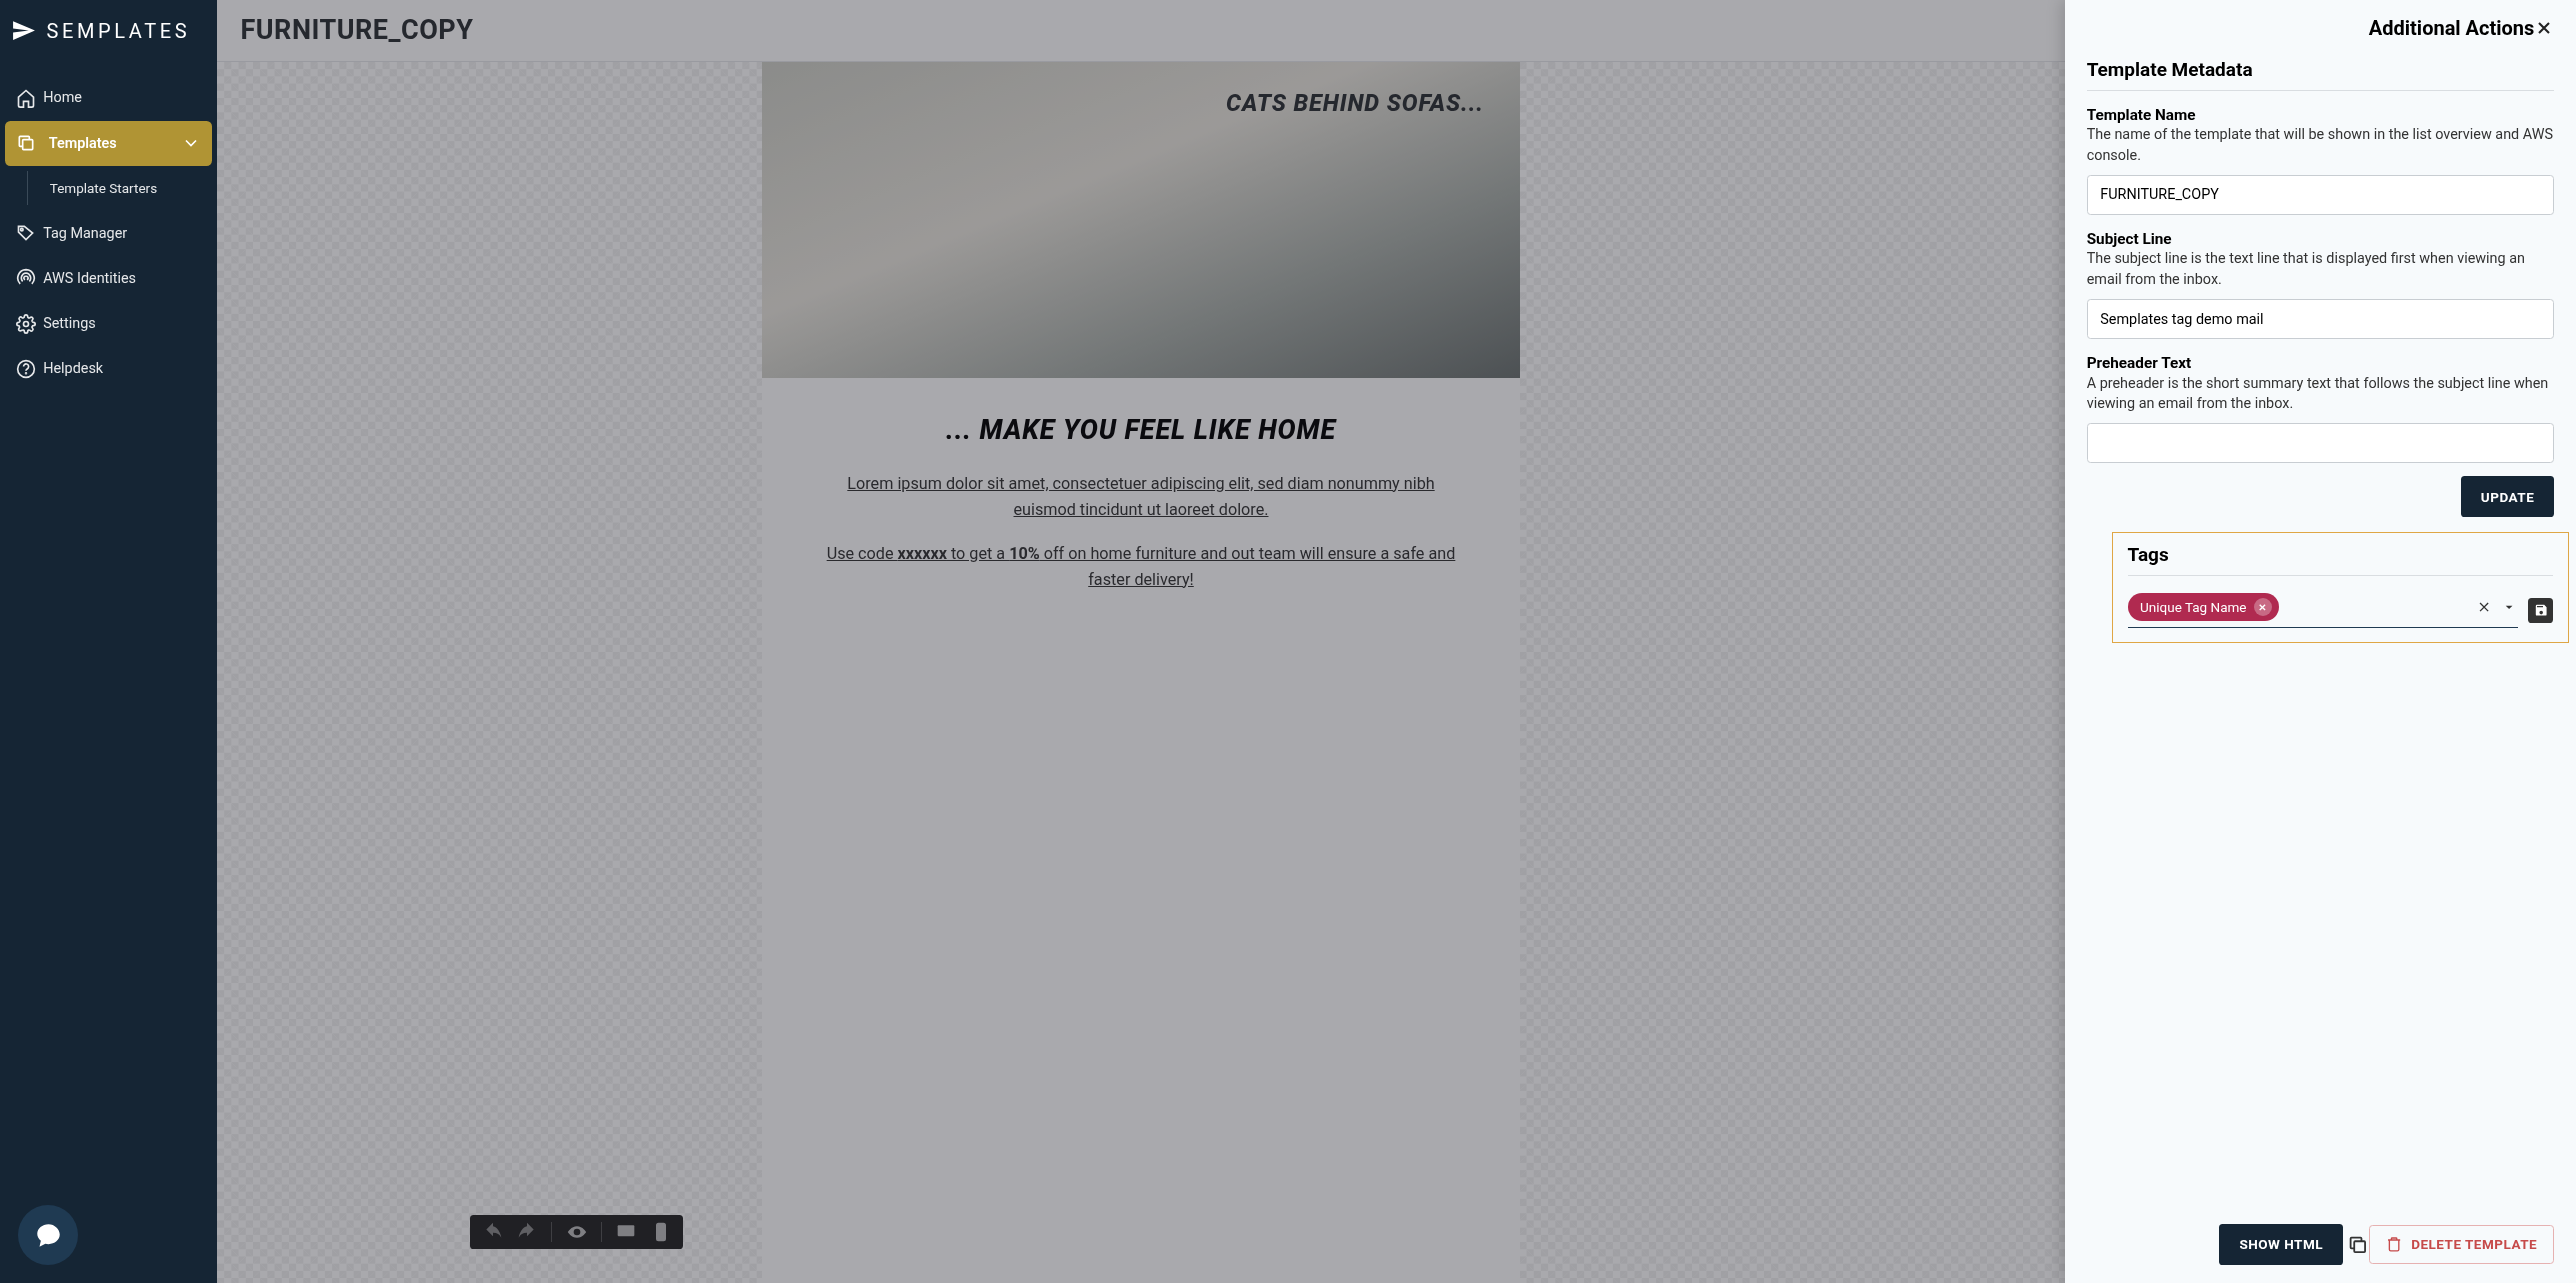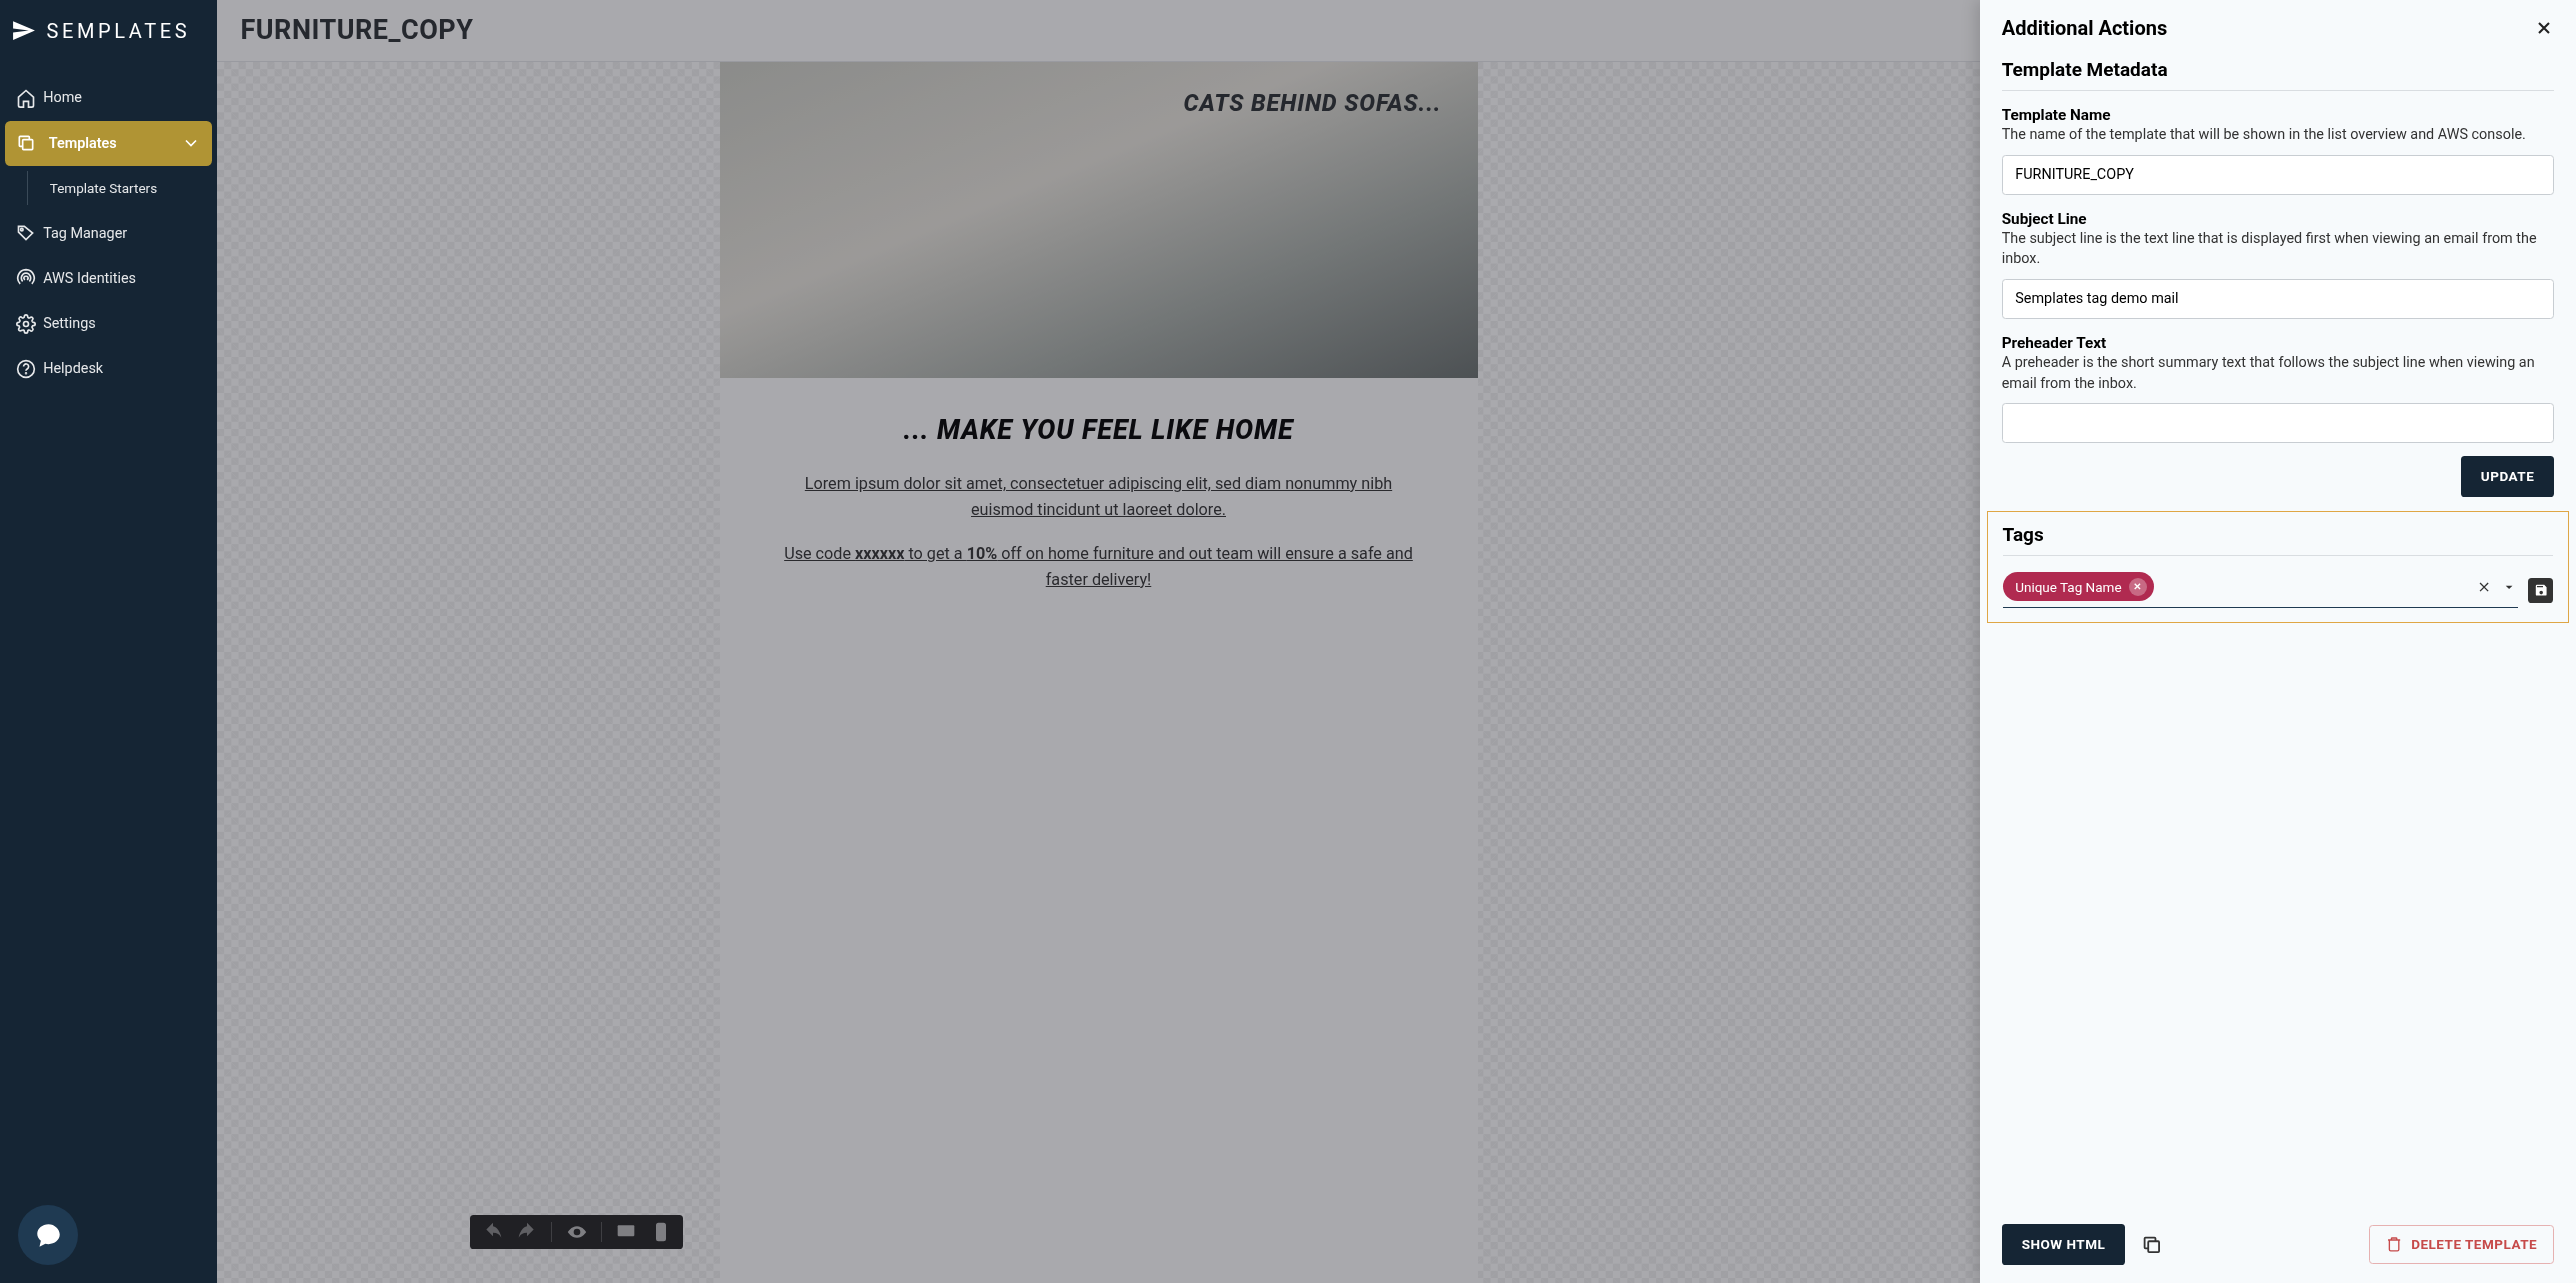--- a/index.html
+++ b/index.html
@@ -34,21 +34,21 @@
 .email-subhead { font-style: italic; font-weight: 800; font-size: 27px; letter-spacing: 0.9px; margin-bottom: 25px; }
 .email-para { font-size: 16.2px; color: #333; line-height: 1.6; margin-bottom: 18px; text-decoration: underline; }
 .toolbar { position: absolute; bottom: 34px; left: 253px; background: #222; border-radius: 3.6px; display: flex; align-items: center; padding: 7.2px 12.6px; gap: 14.4px; }
 .toolbar .tb-icon { width: 20px; height: 20px; fill: #bbb; cursor: pointer; }
 .toolbar .tb-sep { width: 0.9px; height: 20px; background: #555; }
 
 
 .dim-overlay { position: absolute; inset: 0; background: rgba(30,30,40,0.38); pointer-events: none; }
 
 
-.panel { width: 596px; background: #f7fafc; display: flex; flex-direction: column; box-shadow: -3.6px 0 14.4px rgba(0,0,0,0.15); z-index: 10; }
+.panel { width: 511px; background: #f7fafc; display: flex; flex-direction: column; box-shadow: -3.6px 0 14.4px rgba(0,0,0,0.15); z-index: 10; align-items: flex-end; }
 .panel-head { display: flex; justify-content: space-between; align-items: center; padding: 16.2px 21.7px 7.2px 21.7px; }
 .panel-head h2 { font-size: 20px; font-weight: 700; }
 .close-x { width: 20px; height: 20px; cursor: pointer; }
 .section { padding: 0 21.7px; }
 .section h3 { font-size: 19px; font-weight: 700; padding: 10.8px 0 9px 0; border-bottom: 0.9px solid #d9dde1; }
 .field { margin-top: 14.4px; }
 .field-label { font-size: 15.3px; font-weight: 700; margin-bottom: 1.8px; }
 .field-desc { font-size: 14.4px; color: #333; line-height: 1.4; margin-bottom: 9px; }
 .text-input { width: 100%; padding: 10.8px 12.6px; font-size: 14.4px; border: 0.9px solid #c8cdd2; border-radius: 3.6px; background: #fff; }
 .panel-actions { display: flex; justify-content: flex-end; padding: 12.6px 21.7px 14.4px 21.7px; }
@@ -61,21 +61,21 @@
 .tag-chip { background: #b02a50; color: #fff; border-radius: 16.2px; display: flex; align-items: center; gap: 7.2px; padding: 5.4px 7.2px 5.4px 12.6px; font-size: 13.5px; }
 .tag-chip .chip-x { width: 18px; height: 18px; border-radius: 50%; background: rgba(255,255,255,0.3); display: flex; align-items: center; justify-content: center; cursor: pointer; }
 .tag-chip .chip-x svg { width: 10.8px; height: 10.8px; fill: #fff; }
 .tag-free-input { flex: 1; border: none; background: transparent; font-size: 14.4px; outline: none; }
 .tag-controls { display: flex; gap: 9px; align-items: center; }
 .tag-controls svg { width: 16.2px; height: 16.2px; cursor: pointer; }
 .save-ic { width: 25px; height: 25px; background: #333; border-radius: 3.6px; display: flex; align-items: center; justify-content: center; cursor: pointer; }
 .save-ic svg { fill: #fff; width: 14.4px; height: 14.4px; }
 
 .panel-footer { margin-top: auto; display: flex; justify-content: space-between; align-items: center; padding: 18px 21.7px; }
-.footer-left { display: flex; gap: 16px; align-items: center; }
+.footer-left { display: flex; gap: 4px; align-items: center; }
 .btn-show { background: #152534; color: #fff; border: none; padding: 12.6px 20px; font-size: 13.5px; font-weight: 700; border-radius: 3.6px; cursor: pointer; letter-spacing: 0.5px; }
 .copy-ic { width: 21.7px; height: 21.7px; cursor: pointer; }
 .btn-delete { border: 0.9px solid #e6b1b1; color: #c64a4a; background: transparent; padding: 10.8px 16.2px; font-size: 13.5px; font-weight: 700; border-radius: 3.6px; display: flex; align-items: center; gap: 9px; cursor: pointer; letter-spacing: 0.5px; }
 .btn-delete svg { width: 16.2px; height: 16.2px; fill: #c64a4a; }
 </style>
 </head>
 <body>
 
 <aside class="sidebar">
   <div class="sidebar-logo">

